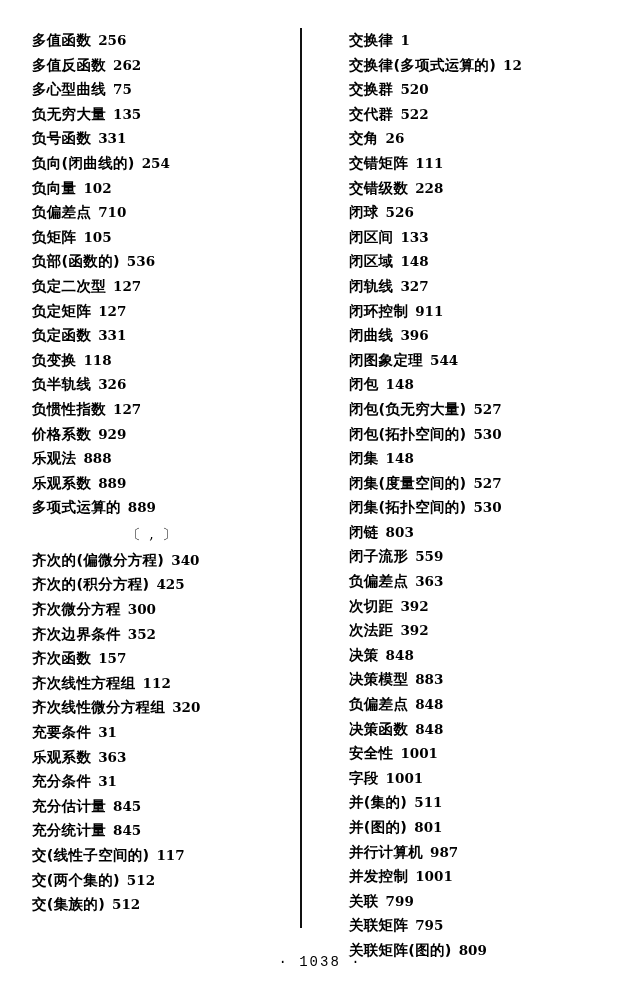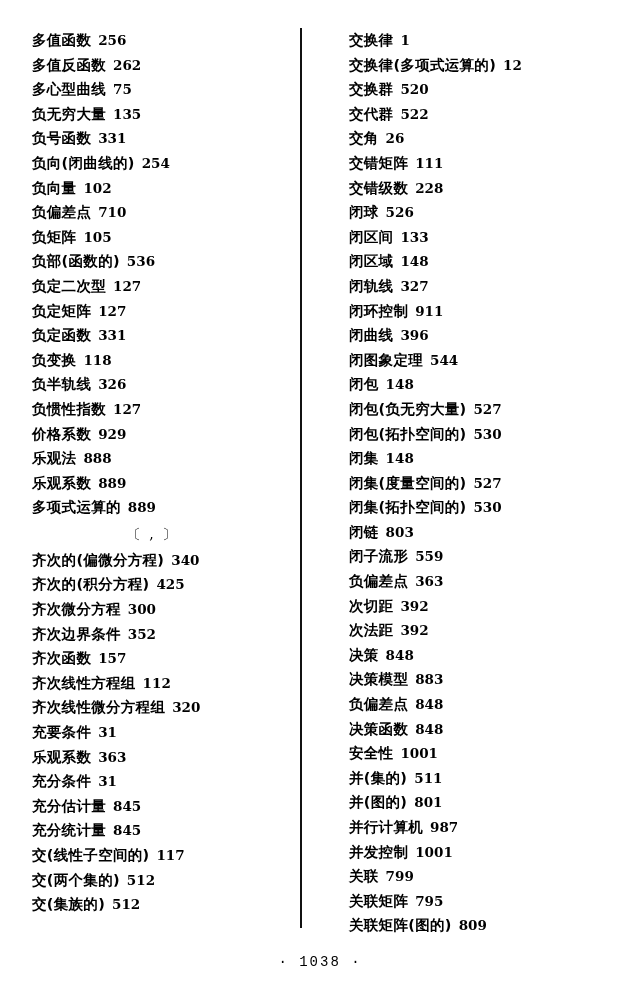--- a/index.html
+++ b/index.html
@@ -160,20 +160,21 @@
           <div class="entry"><span>闭链</span><span class="num">803</span></div>
           <div class="entry"><span>闭子流形</span><span class="num">559</span></div>
           <div class="entry"><span>负偏差点</span><span class="num">363</span></div>
           <div class="entry"><span>次切距</span><span class="num">392</span></div>
           <div class="entry"><span>次法距</span><span class="num">392</span></div>
           <div class="entry"><span>决策</span><span class="num">848</span></div>
           <div class="entry"><span>决策模型</span><span class="num">883</span></div>
           <div class="entry"><span>负偏差点</span><span class="num">848</span></div>
           <div class="entry"><span>决策函数</span><span class="num">848</span></div>
           <div class="entry"><span>安全性</span><span class="num">1001</span></div>
+          <div class="entry"><span>字段</span><span class="num">1001</span></div>
           <div class="entry"><span>并(集的)</span><span class="num">511</span></div>
           <div class="entry"><span>并(图的)</span><span class="num">801</span></div>
           <div class="entry"><span>并行计算机</span><span class="num">987</span></div>
           <div class="entry"><span>并发控制</span><span class="num">1001</span></div>
           <div class="entry"><span>关联</span><span class="num">799</span></div>
           <div class="entry"><span>关联矩阵</span><span class="num">795</span></div>
           <div class="entry"><span>关联矩阵(图的)</span><span class="num">809</span></div>
           <div class="entry"></div>
         </div>
     </div>

